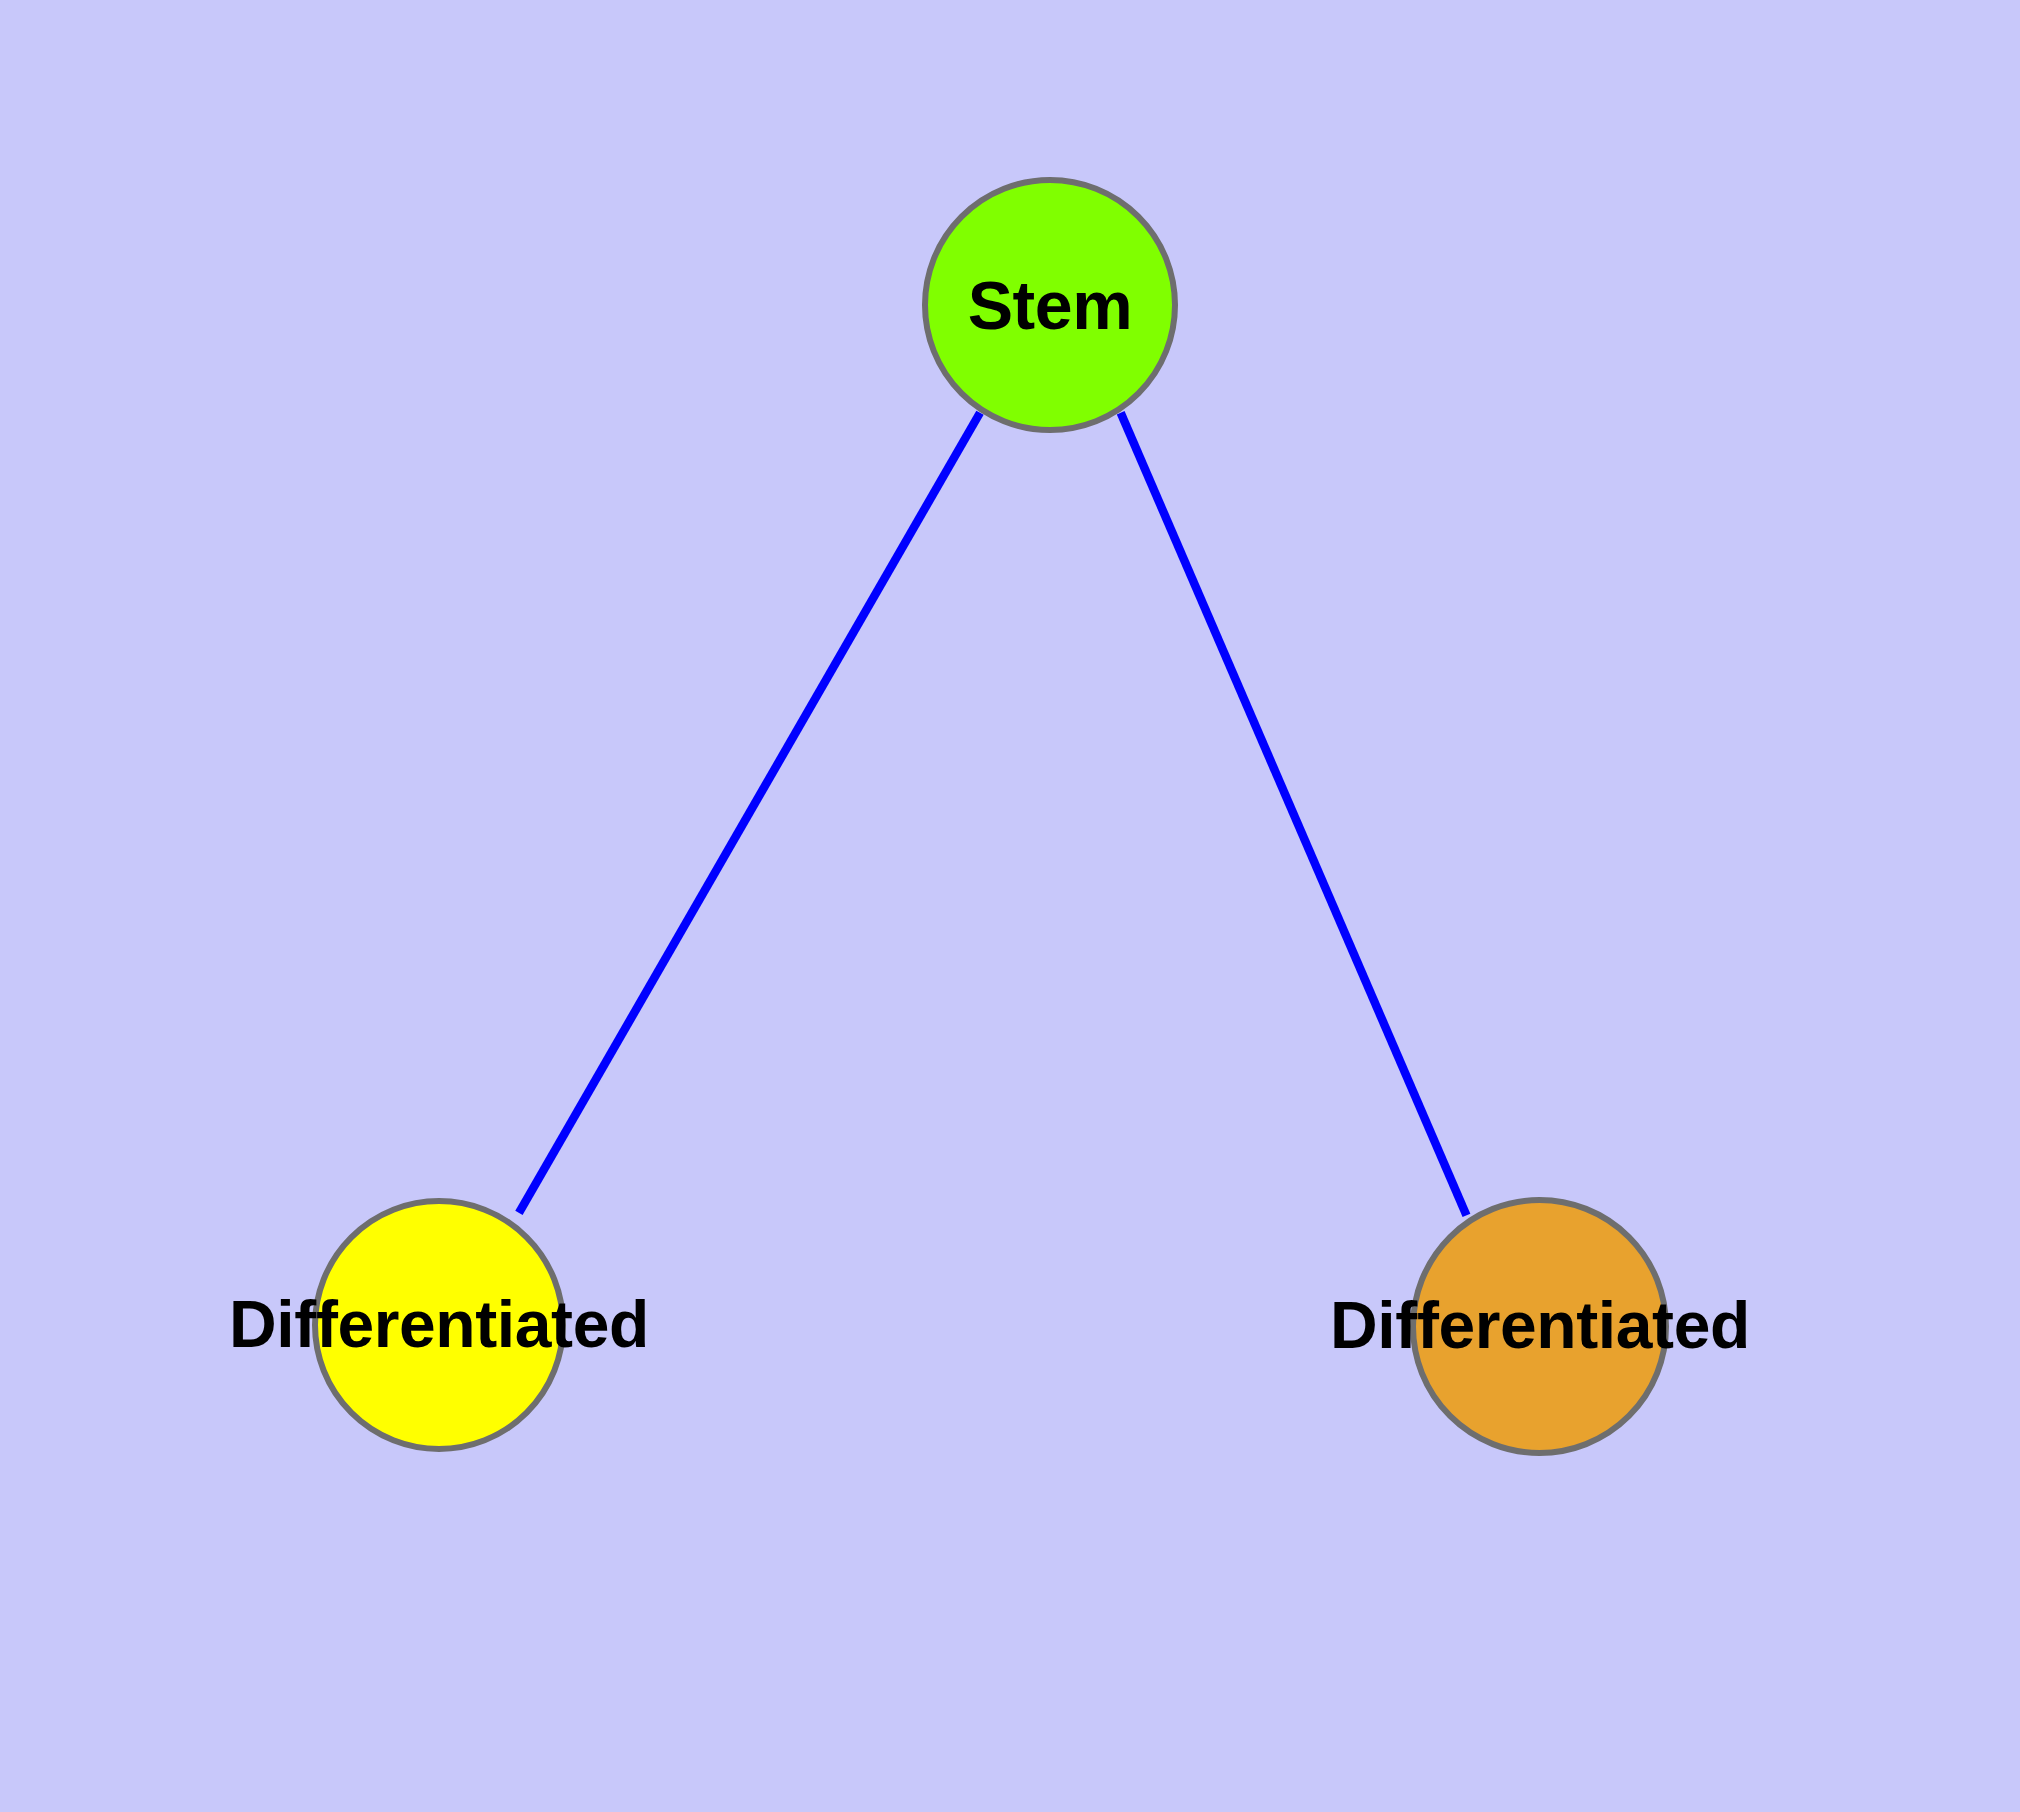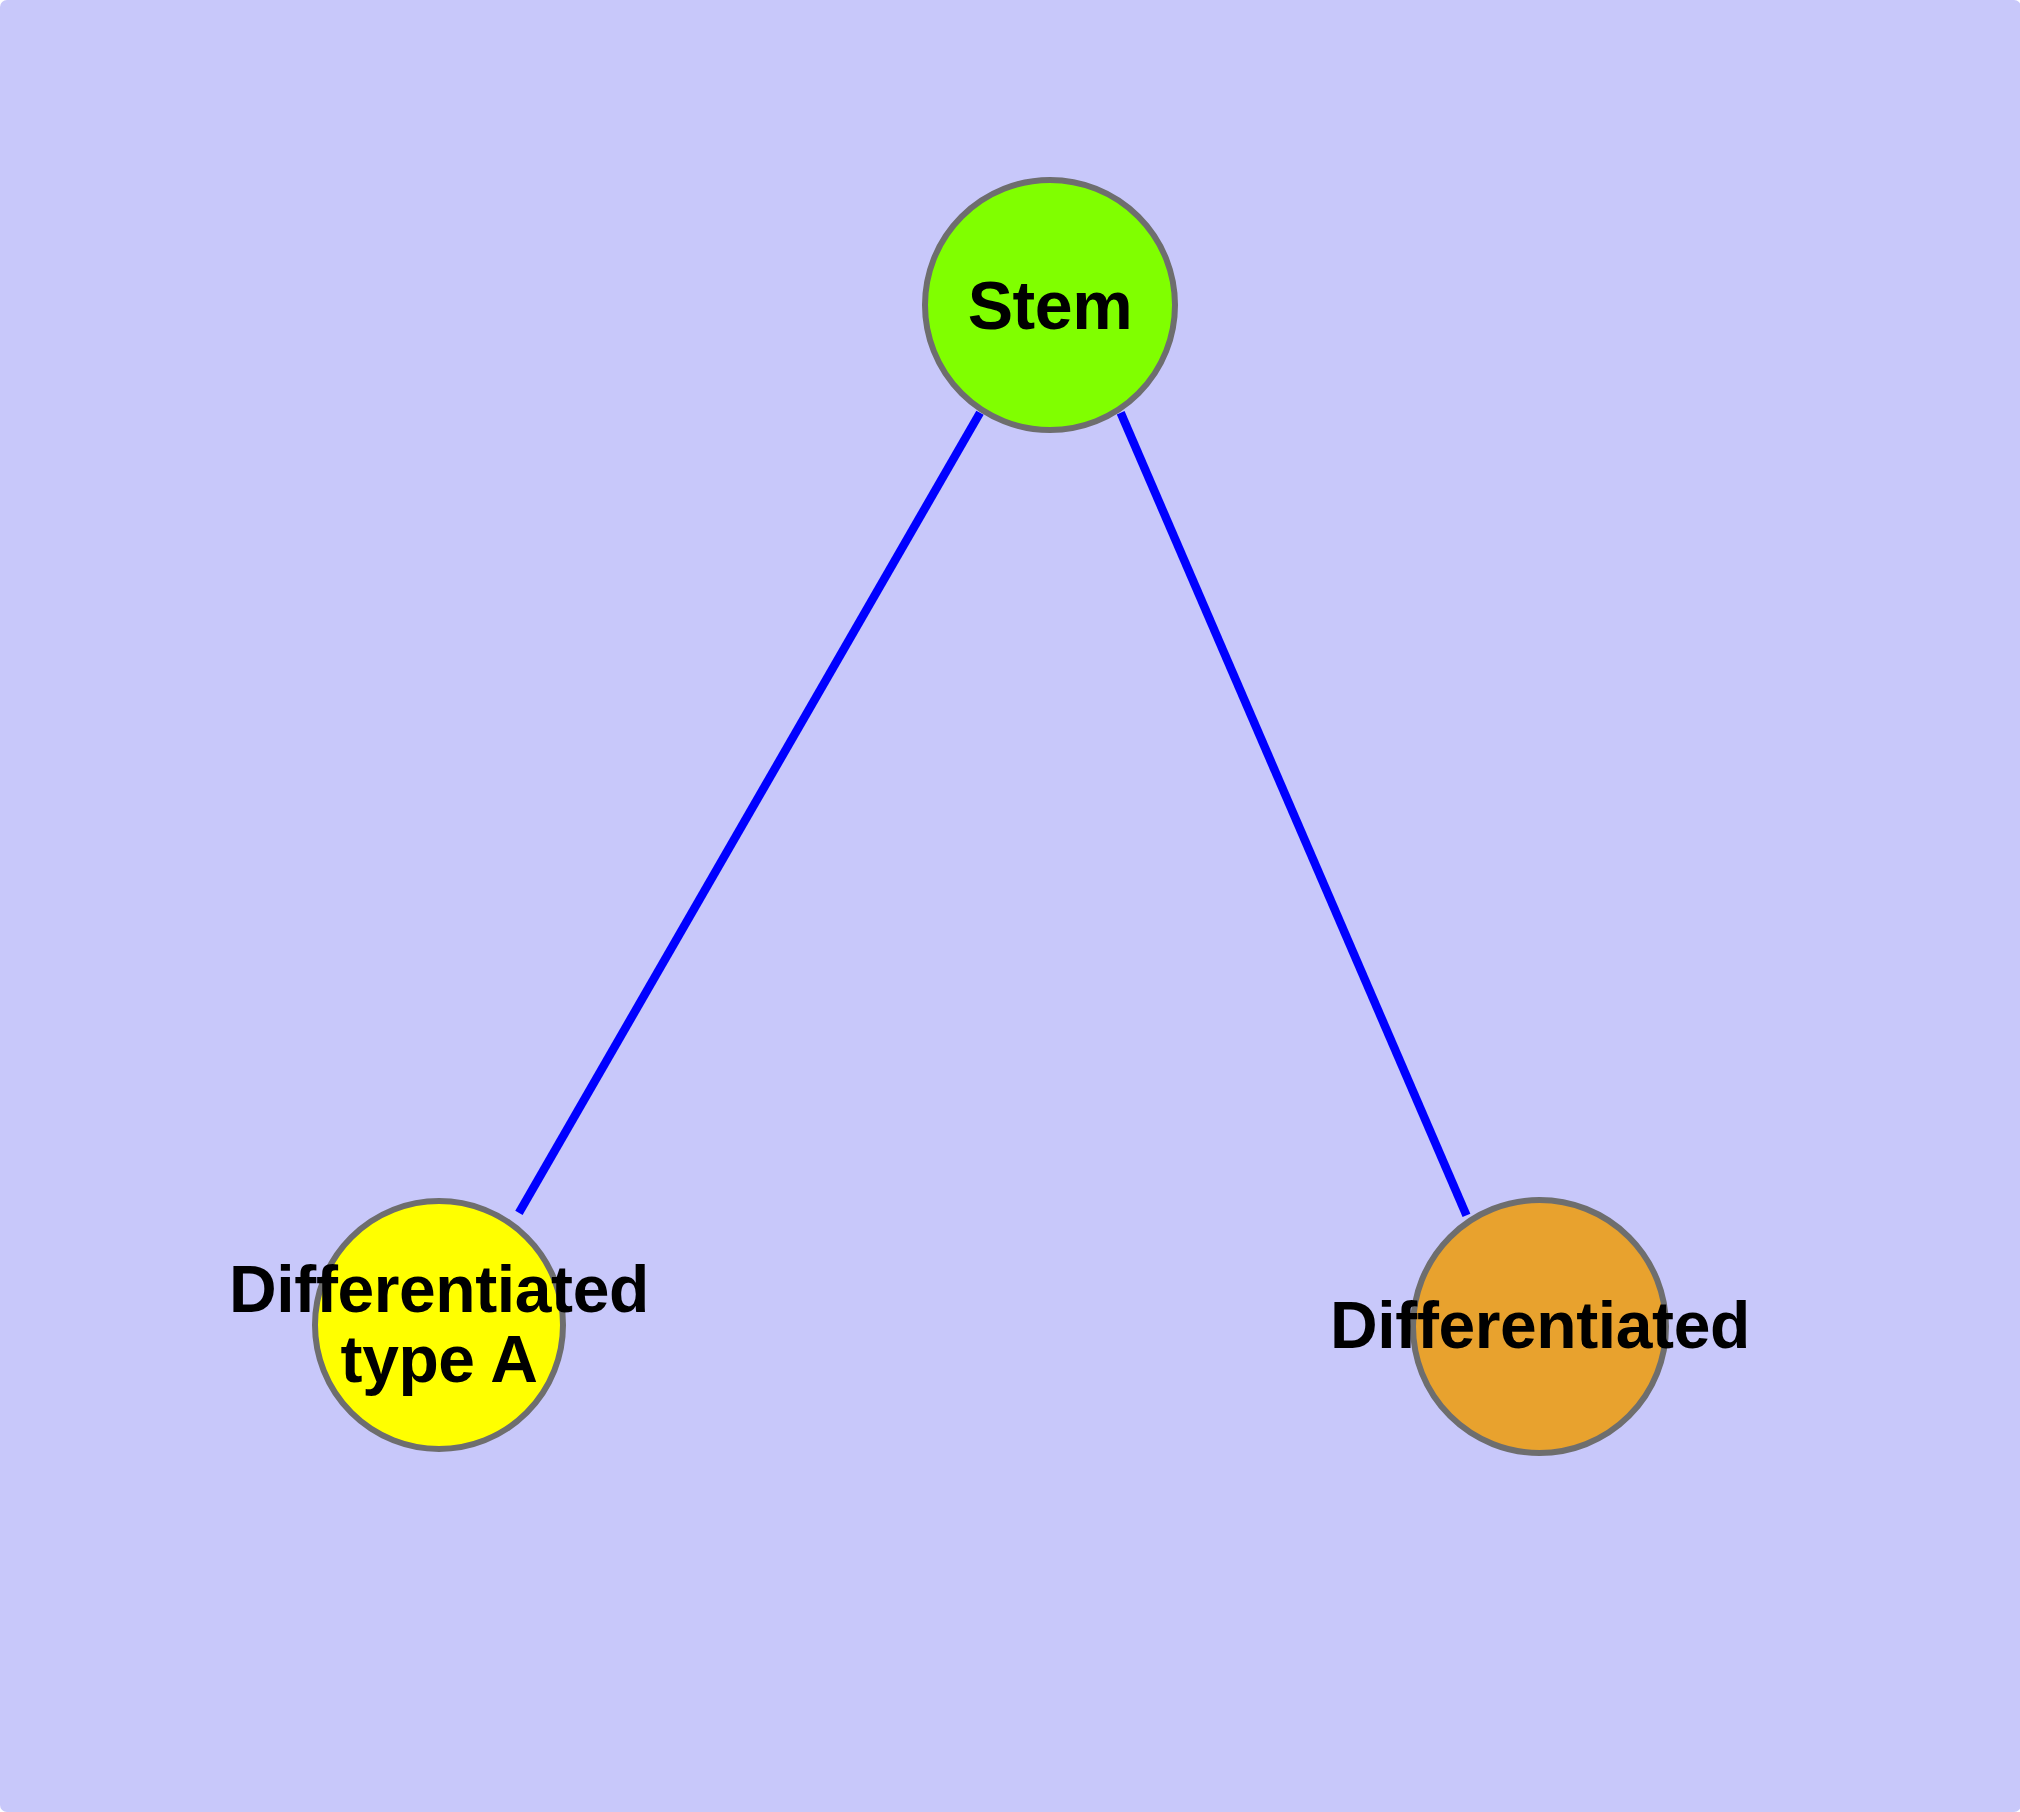--- a/index.html
+++ b/index.html
@@ -11,21 +11,20 @@
     width: 2021px;
     height: 1812px;
     overflow: hidden;
     font-family: "Liberation Sans", sans-serif;
   }
   #graph-canvas {
     position: relative;
     width: 2021px;
     height: 1812px;
     background: #c8c8fa;
-    border-radius: 7px;
   }
   #edge-layer {
     position: absolute;
     left: 0;
     top: 0;
     width: 2021px;
     height: 1812px;
   }
   .node {
     position: absolute;
@@ -68,21 +67,20 @@
   <div class="node" style="left: 922px; top: 177px; width: 256px; height: 256px; background: rgb(128, 255, 0); border: 6px solid rgb(110, 110, 110);"></div>
   <div class="node" style="left: 312px; top: 1198px; width: 254px; height: 254px; background: rgb(255, 255, 0); border: 6px solid rgb(110, 110, 110);"></div>
   <div class="node" style="left: 1410px; top: 1197px; width: 259px; height: 259px; background: rgb(232, 162, 46); border: 6px solid rgb(110, 110, 110);"></div>
 
   <div class="node-label label-big" style="left: 1050px; top: 305px; font-size: 68px; color: rgb(0, 0, 0);">
     <span class="label-line">Stem</span>
   </div>
 
   <div class="node-label label-small" style="left: 439px; top: 1325px; font-size: 66px; color: rgb(0, 0, 0);">
     <span class="label-line">Differentiated</span>
-    <span class="label-line">type A</span>
   </div>
 
   <div class="node-label label-small" style="left: 1540px; top: 1326px; font-size: 66px; color: rgb(0, 0, 0);">
     <span class="label-line">Differentiated</span>
   </div>
 
 </div>
 
 
 </body></html>

